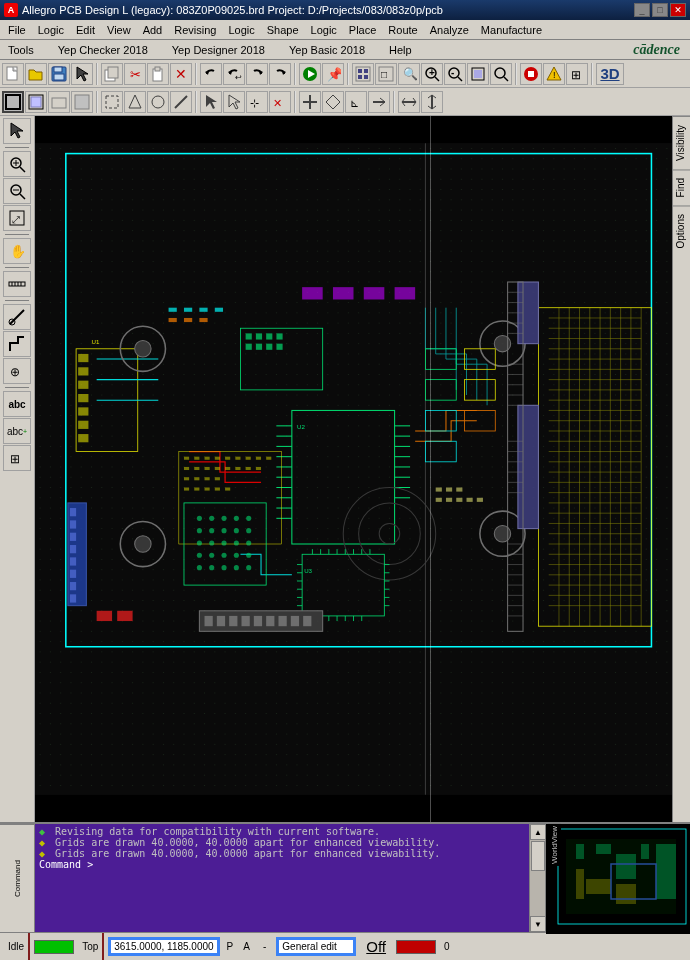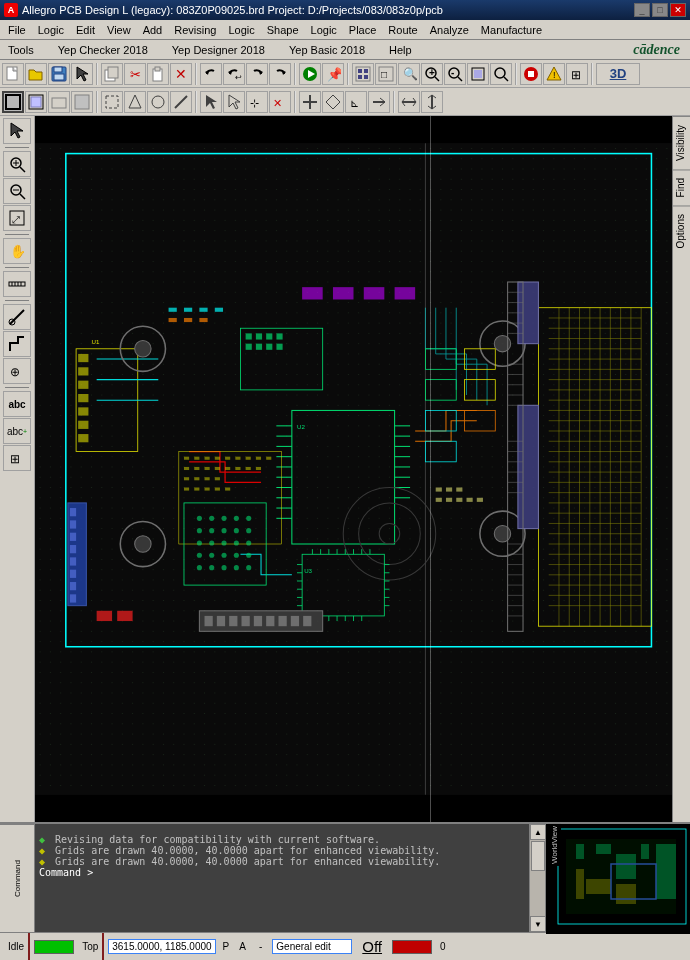--- a/index.html
+++ b/index.html
@@ -150,25 +150,25 @@
     }
 
     
     #console-area {
       height: 110px;
       display: flex;
       border-top: 2px solid #808080;
     }
     #console-main {
       flex: 1;
-      background: #404040;
+      background: #4c1d95;
       color: #c0c0c0;
       font-size: 10px;
       font-family: monospace;
-      padding: 10px 4px;
+      padding: 2px 4px;
       overflow-y: auto;
       position: relative;
     }
     #console-scroll {
       width: 16px;
       background: #d4d0c8;
       border-left: 1px solid #808080;
       display: flex;
       flex-direction: column;
     }
@@ -225,21 +225,21 @@
       height: 100%;
     }
     .status-led {
       width: 40px;
       height: 14px;
       border: 1px solid #606060;
     }
     .status-led.green { background: #00c000; }
     .status-led.red { background: #c00000; }
     .status-field {
-      border: 1px solid #3b82f6;
+      border: 3px solid #3b82f6;
       background: #fff;
       padding: 1px 3px;
       font-size: 10px;
       min-width: 60px;
     }
     .crosshair-v {
       position: absolute;
       top: 0;
       left: 50%;
       width: 1px;
@@ -444,21 +444,21 @@
         <polygon points="8,1 15,14 1,14" fill="#f0c000" stroke="#806000"></polygon>
         <text x="7" y="12" font-size="9" fill="#000">!</text>
       </svg>
   </div>
   <div class="tb-btn">
     <svg width="16" height="16" viewBox="0 0 16 16">
         <text x="2" y="13" font-size="12">⊞</text>
       </svg>
   </div>
   <div class="toolbar-sep"></div>
-  <div class="tb-btn" style="width:44px; font-size:13px; font-weight:bold; color:#204080;text-decoration:underline;">3D</div>
+  <div class="tb-btn" style="width:28px; font-size:15px; font-weight:bold; color:#204080;text-decoration:underline;">3D</div>
 </div>
 
 <div class="toolbar">
   <div class="tb-btn active">
     <svg width="16" height="16" viewBox="0 0 16 16">
         <rect x="1" y="1" width="14" height="14" fill="none" stroke="#000" stroke-width="2"></rect>
       </svg>
   </div>
   <div class="tb-btn">
     <svg width="16" height="16" viewBox="0 0 16 16">

